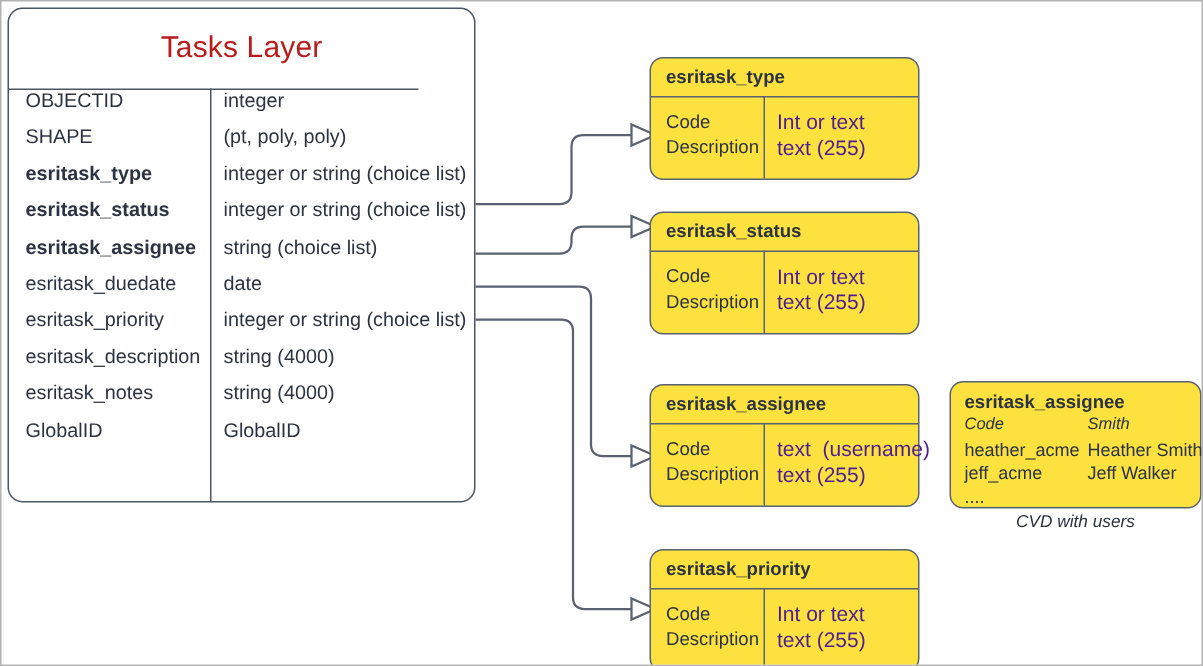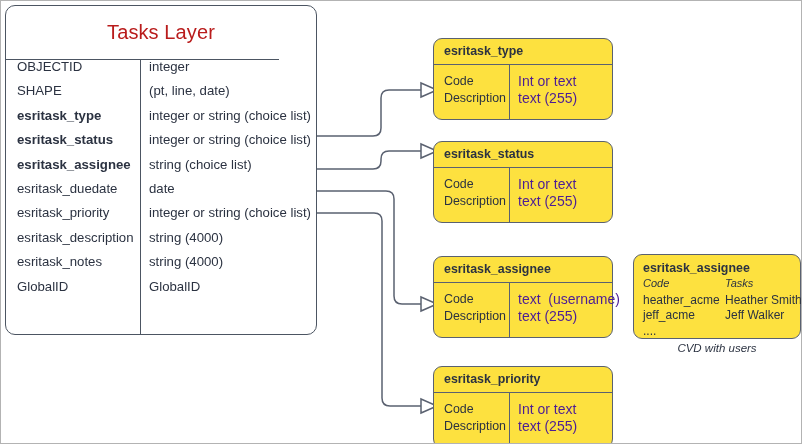--- a/index.html
+++ b/index.html
@@ -225,21 +225,21 @@
     <div class="title-rule"></div>
     <div class="col-rule"></div>
     <div class="field-list">
 
       <div class="field-row">
         <span class="field-name">OBJECTID</span>
         <span class="field-type">integer</span>
       </div>
       <div class="field-row">
         <span class="field-name">SHAPE</span>
-        <span class="field-type">(pt, line, date)</span>
+        <span class="field-type">(pt, poly, poly)</span>
       </div>
       <div class="field-row bold">
         <span class="field-name">esritask_type</span>
         <span class="field-type">integer or string (choice list)</span>
       </div>
       <div class="field-row bold">
         <span class="field-name">esritask_status</span>
         <span class="field-type">integer or string (choice list)</span>
       </div>
       <div class="field-row bold">
@@ -323,21 +323,21 @@
 Description</div>
     <div class="domain-right" style="white-space:pre;">Int or text
 text (255)</div>
   </div>
 
   <div class="cvd-box" style="left:632px; top:253px; width:168px; height:85px;">
     <div class="cvd-title">esritask_assignee</div>
     <div class="cvd-table">
       <div class="cvd-row header">
         <span class="cvd-code">Code</span>
-        <span class="cvd-label">Tasks</span>
+        <span class="cvd-label">Smith</span>
       </div>
       <div class="cvd-row">
         <span class="cvd-code">heather_acme</span>
         <span class="cvd-label">Heather Smith</span>
       </div>
       <div class="cvd-row">
         <span class="cvd-code">jeff_acme</span>
         <span class="cvd-label">Jeff Walker</span>
       </div>
       <div class="cvd-row">

